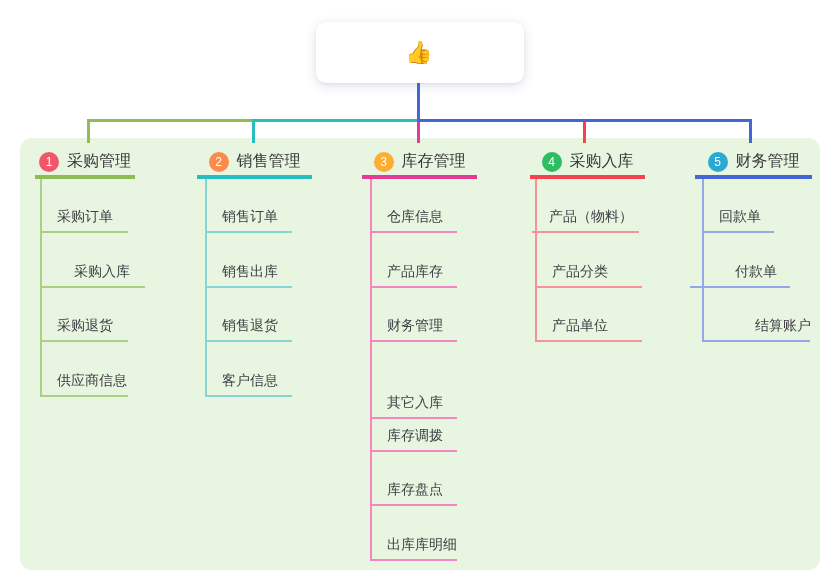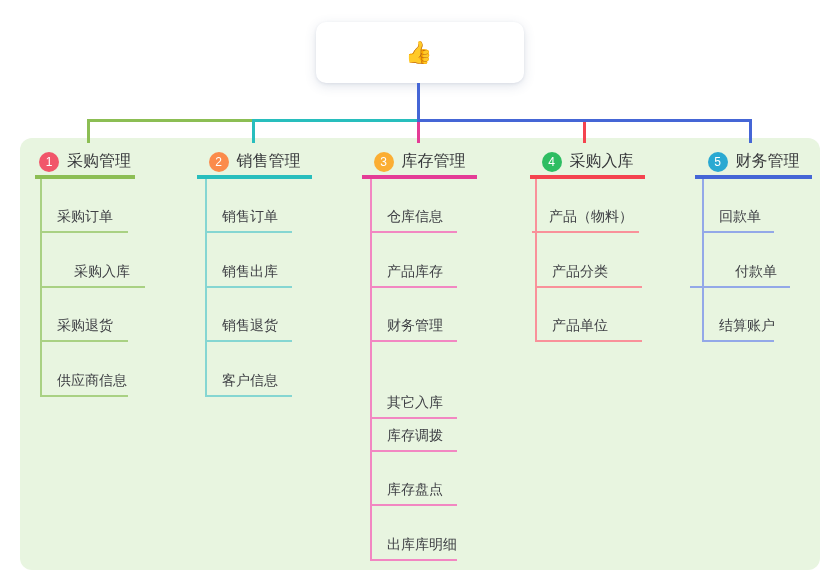--- a/index.html
+++ b/index.html
@@ -137,17 +137,17 @@
         <div class="badge" style="background: rgb(42, 169, 210);">5</div>
         <div>财务管理</div>
       </div>
       <div class="line" style="left: 702px; top: 179px; width: 2px; height: 163.34px; background: rgb(147, 168, 232);"></div>
       <div class="child-node" style="left: 702px; top: 206px; width: 72px; border-bottom: 2px solid rgb(147, 168, 232);">
         <span>回款单</span>
       </div>
       <div class="child-node" style="left: 690px; top: 260.67px; width: 72px; border-bottom: 2px solid rgb(147, 168, 232); padding-left: 28px;">
         <span>付款单</span>
       </div>
-      <div class="child-node" style="left: 702px; top: 315.34px; width: 72px; border-bottom: 2px solid rgb(147, 168, 232);">
+      <div class="child-node" style="left: 702px; top: 315.34px; width: 72px; border-bottom: 2px solid rgb(147, 168, 232); padding-left: 36px;">
         <span>结算账户</span>
       </div>
     </div>
 </div>
 
 </body></html>

